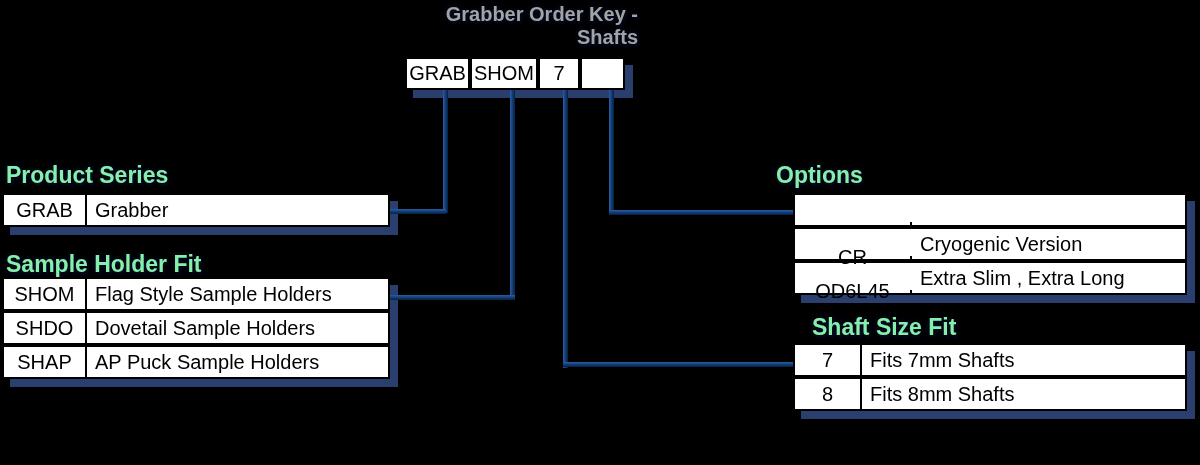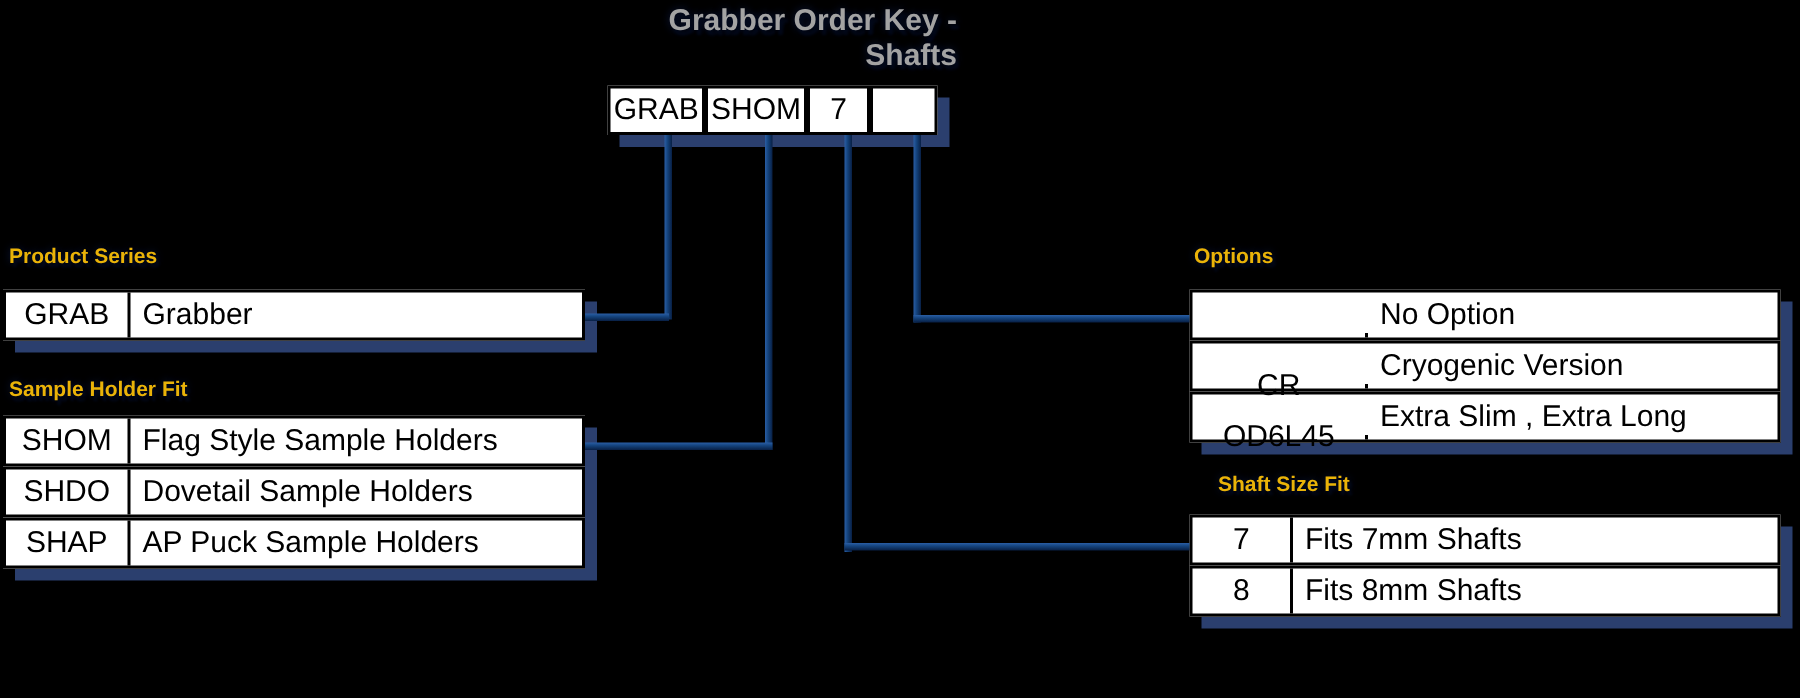--- a/index.html
+++ b/index.html
@@ -47,23 +47,23 @@
     display: flex;
     align-items: center;
     justify-content: center;
     font-size: 20px;
     color: #000000;
   }
 
   
   .dlabel {
     position: absolute;
-    color: #eab308;
+    color: #86efac;
     font-weight: bold;
-    font-size: 14px;
+    font-size: 23px;
     white-space: nowrap;
     text-shadow: 2px 3px 2px rgba(2, 8, 26, 0.95), 0 0 6px rgba(15, 30, 80, 0.8);
   }
 
   
   .dtable {
     position: absolute;
     box-shadow: 8px 8px 0 #2b3f6e;
   }
   .drow {
@@ -146,25 +146,24 @@
     <div class="drow">
       <div class="dcode c-left">SHDO</div>
       <div class="ddesc">Dovetail Sample Holders</div>
     </div>
     <div class="drow">
       <div class="dcode c-left">SHAP</div>
       <div class="ddesc">AP Puck Sample Holders</div>
     </div>
   </div>
 
-  <div class="dlabel" style="left:796px; top:162px">Options</div>
+  <div class="dlabel" style="left:776px; top:162px">Options</div>
   <div class="dtable w-right" style="left:793px; top:193px">
     <div class="drow">
       <div class="dcode c-opt"></div>
-      <div class="ddesc">No Option</div>
     </div>
     <div class="drow">
       <div class="dcode c-opt">CR</div>
       <div class="ddesc">Cryogenic Version</div>
     </div>
     <div class="drow">
       <div class="dcode c-opt">OD6L45</div>
       <div class="ddesc">Extra Slim , Extra Long</div>
     </div>
   </div>

